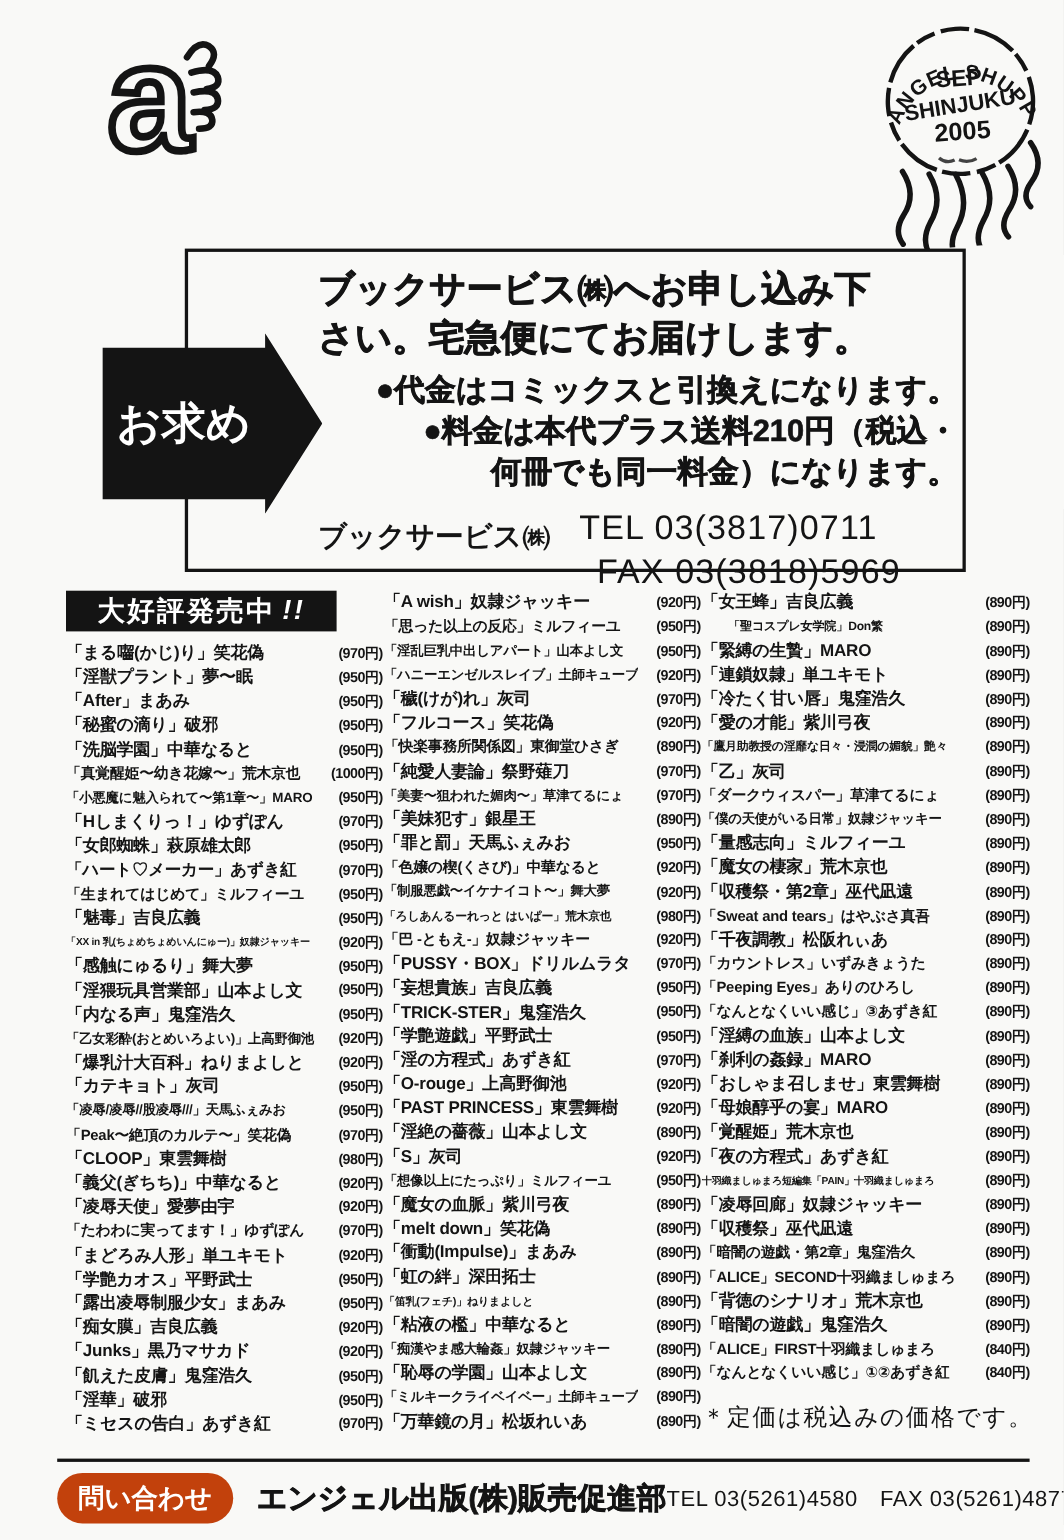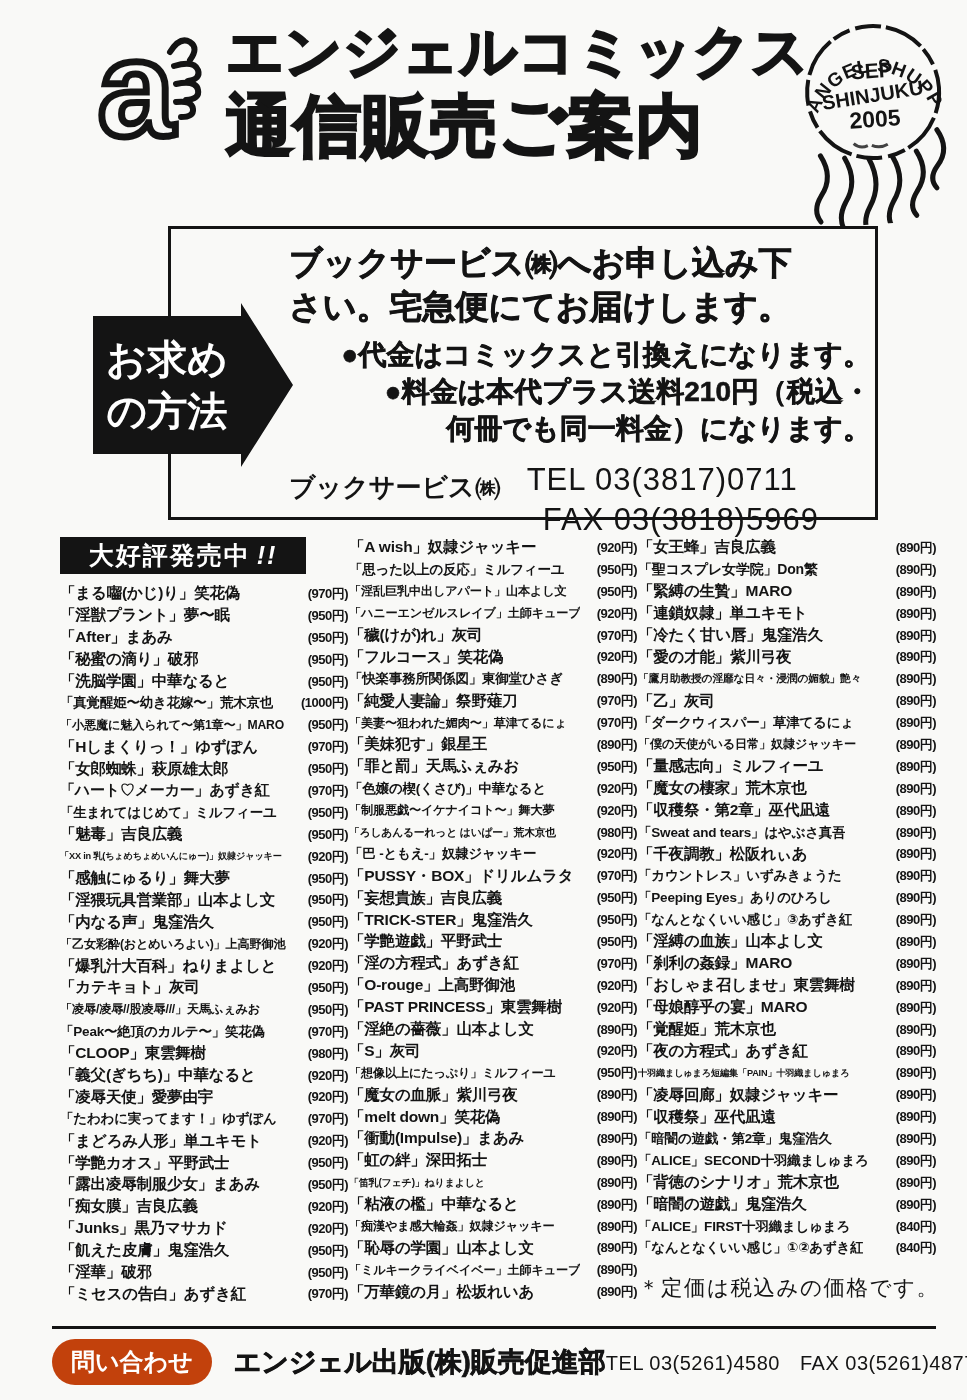--- a/index.html
+++ b/index.html
@@ -52,24 +52,20 @@
 <div class="page">
 
   <svg class="logo" viewBox="0 0 122 140">
     <text x="40" y="112" font-size="138" font-weight="bold" fill="none" stroke="#141414" stroke-width="7" text-anchor="middle" font-family="Liberation Sans, DejaVu Sans, sans-serif">a</text>
     <path d="M74,28 q10,-16 20,-10 q9,6 0,18" fill="#f9f9f7" stroke="#141414" stroke-width="6" stroke-linecap="round"></path>
     <path d="M78,42 q20,-6 24,4 q3,9 -10,11" fill="#f9f9f7" stroke="#141414" stroke-width="6" stroke-linecap="round"></path>
     <path d="M80,60 q20,-4 22,6 q2,9 -12,10" fill="#f9f9f7" stroke="#141414" stroke-width="6" stroke-linecap="round"></path>
     <path d="M80,78 q16,-2 17,7 q1,8 -12,8" fill="#f9f9f7" stroke="#141414" stroke-width="6" stroke-linecap="round"></path>
   </svg>
 
-  <div class="title">
-    <div class="title-l1">エンジェルコミックス</div>
-    <div class="title-l2">通信販売ご案内</div>
-  </div>
 
   <svg class="stamp" viewBox="0 0 170 210">
     <circle cx="85" cy="78" r="66" fill="none" stroke="#141414" stroke-width="4" stroke-dasharray="26 5 40 4 18 6"></circle>
     <defs>
         <path id="arcTop" d="M 27,100 A 61 61 0 0 1 143,100"></path>
       </defs>
     <text font-size="19" font-weight="bold" fill="#141414" letter-spacing="1">
       <textPath href="#arcTop" startOffset="4">ANGEL SHUPPAN</textPath>
     </text>
     <text x="85" y="64" font-size="21" font-weight="bold" fill="#141414" text-anchor="middle">SEP</text>
@@ -81,21 +77,20 @@
     <path d="M76,144 q12,26 -2,48 q-10,16 -2,30" fill="none" stroke="#141414" stroke-width="5" stroke-linecap="round"></path>
     <path d="M100,144 q12,24 -2,44 q-10,16 -2,28" fill="none" stroke="#141414" stroke-width="5" stroke-linecap="round"></path>
     <path d="M124,140 q12,22 -2,40 q-10,14 -2,24" fill="none" stroke="#141414" stroke-width="5" stroke-linecap="round"></path>
     <path d="M146,120 q12,20 -2,36 q-10,12 -2,22" fill="none" stroke="#141414" stroke-width="5" stroke-linecap="round"></path>
   </svg>
 
   <div class="order-box">
     <div class="order-arrow">
       <div class="order-arrow-text">
         <span>お求め</span>
-        <span>の方法</span>
       </div>
     </div>
     <div class="order-content">
       <div class="order-intro">
         <div>ブックサービス㈱へお申し込み下</div>
         <div>さい。宅急便にてお届けします。</div>
       </div>
       <div class="order-bullets">
         <div>●代金はコミックスと引換えになります。</div>
         <div>●料金は本代プラス送料210円（税込・</div>
@@ -396,21 +391,21 @@
           </div>
         </div>
     </div>
     <div class="cat-col c3">
       <div class="list">
           <div class="item">
             <span class="t" style="font-size: 15.5px;">「女王蜂」吉良広義</span>
             <span class="p">(890円)</span>
           </div>
           <div class="item">
-            <span class="t" style="font-size: 14px;">「聖コスプレ女学院」Don繁</span>
+            <span class="t" style="font-size: 11px; margin-left: 24px;">「聖コスプレ女学院」Don繁</span>
             <span class="p">(890円)</span>
           </div>
           <div class="item">
             <span class="t" style="font-size: 15.5px;">「緊縛の生贄」MARO</span>
             <span class="p">(890円)</span>
           </div>
           <div class="item">
             <span class="t" style="font-size: 15.5px;">「連鎖奴隷」単ユキモト</span>
             <span class="p">(890円)</span>
           </div>

